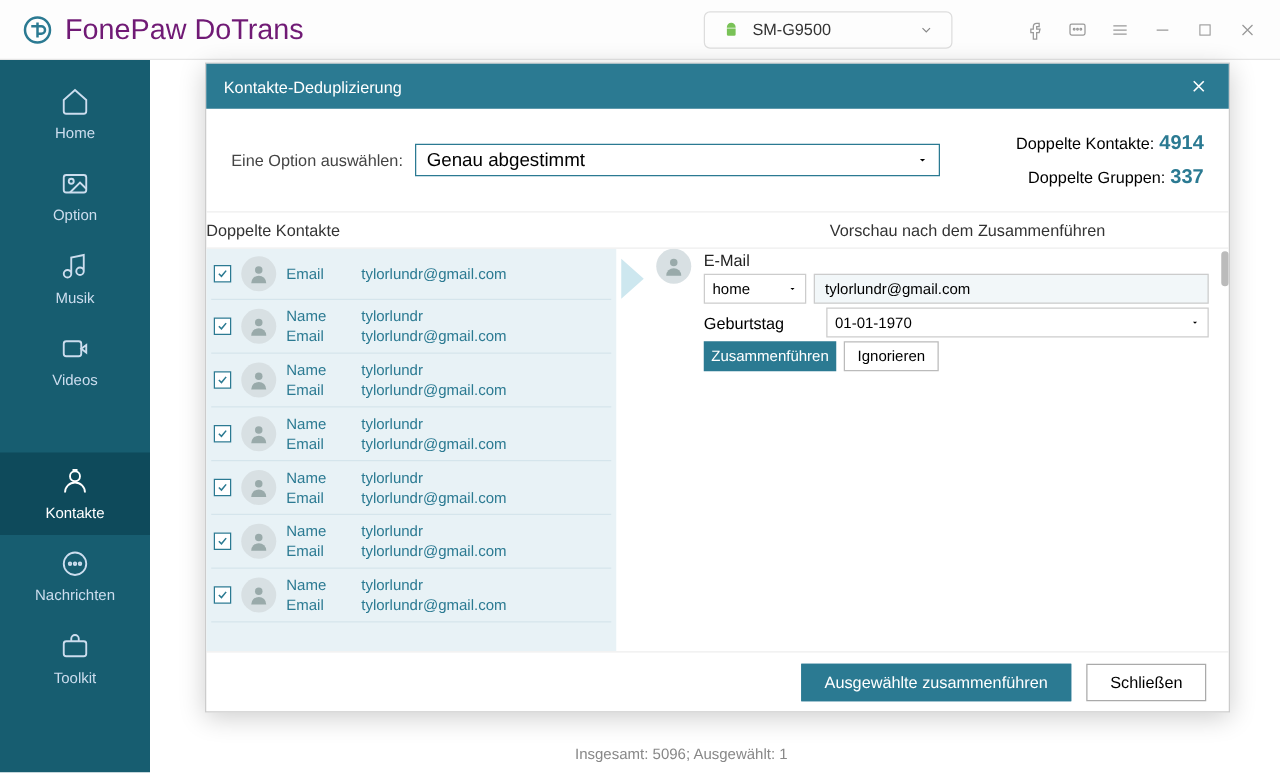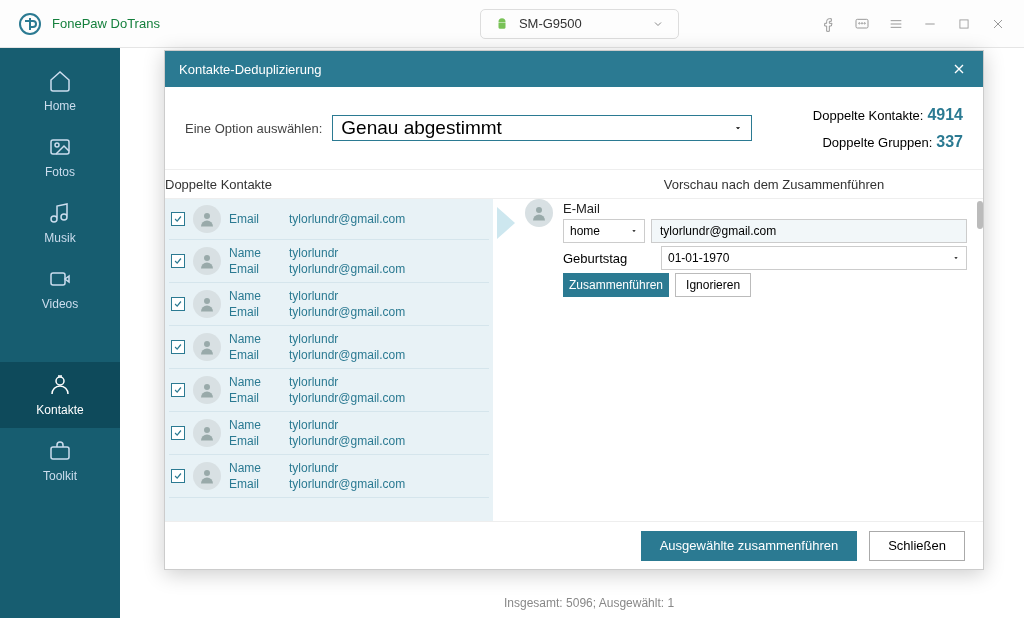--- a/index.html
+++ b/index.html
@@ -1,44 +1,44 @@
 <!DOCTYPE html>
 <html><head>
 <meta charset="utf-8">
 <style>
   * { box-sizing: border-box; margin: 0; padding: 0; font-family: -apple-system, BlinkMacSystemFont, 'Segoe UI', sans-serif; }
   body { width: 1024px; height: 618px; overflow: hidden; background: #fff; }
   
   .titlebar { height: 48px; display: flex; align-items: center; background: #fdfdfd; border-bottom: 1px solid #e5e5e5; }
   .brand { display: flex; align-items: center; padding-left: 18px; gap: 10px; }
   .brand-icon { width: 24px; height: 24px; color: #2b7a92; }
-  .brand-text { color: #15803d; font-size: 13px; }
+  .brand-text { color: #701a75; font-size: 23px; }
   .device-pill { margin-left: 320px; display: flex; align-items: center; gap: 10px; border: 1px solid #ddd; border-radius: 5px; padding: 4px 14px; height: 30px; }
   .android-ic { width: 14px; height: 14px; color: #79c257; }
   .device-name { font-size: 13px; color: #333; }
   .chev { margin-left: 60px; width: 12px; height: 12px; color: #888; }
   .titlebar-right { margin-left: auto; display: flex; gap: 14px; align-items: center; padding-right: 16px; color: #999; }
   .tbtn { width: 20px; height: 20px; display: flex; align-items: center; justify-content: center; cursor: pointer; }
   
   .layout { display: flex; height: 570px; }
   .sidebar { width: 120px; background: #175d70; display: flex; flex-direction: column; padding-top: 10px; }
   .navitem { height: 66px; display: flex; flex-direction: column; align-items: center; justify-content: center; gap: 6px; color: #cde; cursor: pointer; font-size: 12px; }
   .navitem.active { background: #0e4a5b; color: #fff; margin-top: 40px; }
   .nav-ic { width: 24px; height: 24px; }
   
   .main { flex: 1; position: relative; background: #fff; }
-  .footer { position: absolute; bottom: 8px; left: 340px; color: #888; font-size: 12px; margin-left: 44px; }
+  .footer { position: absolute; bottom: 8px; left: 340px; color: #888; font-size: 12px; }
   
   .modal { position: absolute; top: 2px; left: 44px; width: 820px; height: 520px; background: #fff; border: 1px solid #ccc; box-shadow: 0 4px 20px rgba(0,0,0,.2); display: flex; flex-direction: column; }
   .modal-head { height: 36px; background: #2b7a92; color: #fff; display: flex; align-items: center; padding: 0 14px; font-size: 13px; }
   .modal-close { margin-left: auto; cursor: pointer; width: 20px; height: 20px; display:flex; align-items:center; justify-content:center; }
   
   .opt-row { display: flex; align-items: center; padding: 14px 20px 6px; gap: 10px; }
   .opt-label { font-size: 13px; color: #444; }
-  .opt-select { border: 1px solid #2b7a92; height: 26px; width: 420px; padding: 0 8px; font-size: 19px; display:flex; align-items:center; justify-content:space-between; cursor:pointer; }
+  .opt-select { border: 1px solid #2b7a92; height: 26px; width: 420px; padding: 0 8px; font-size: 15px; display:flex; align-items:center; justify-content:space-between; cursor:pointer; }
   .stats { margin-left: auto; text-align: right; font-size: 13px; line-height: 1.7; }
   .stats .num { color: #2b7a92; font-weight: bold; font-size: 16px; margin-left: 4px; }
   
   .col-heads { display: flex; border-top: 1px solid #eee; border-bottom: 1px solid #eee; height: 30px; align-items: center; font-size: 13px; color: #333; margin-top:8px;}
   .col-heads > div:first-child { width: 400px; text-align: left; }
   .col-heads > div:last-child { flex: 1; text-align: center; }
   
   .body { flex: 1; display: flex; overflow: hidden; }
   .leftcol { width: 328px; overflow-y: auto; background: #e8f2f6; padding: 0 4px; }
   .contact { display: flex; align-items: center; gap: 8px; padding: 6px 2px; border-bottom: 1px solid #d5e5ec; }
@@ -134,41 +134,50 @@
           <path d="M3 11l9-8 9 8v9a2 2 0 01-2 2H5a2 2 0 01-2-2z"></path>
         </svg>
         <span>Home</span>
       </div>
     <div class="navitem">
         <svg class="nav-ic" viewBox="0 0 24 24" fill="none" stroke="currentColor" stroke-width="1.5">
           <rect x="3" y="5" width="18" height="14" rx="2"></rect>
           <circle cx="9" cy="10" r="2"></circle>
           <path d="M21 16l-5-5-8 8"></path>
         </svg>
-        <span>Fotos</span>
+        <span>Option</span>
       </div>
     <div class="navitem">
         <svg class="nav-ic" viewBox="0 0 24 24" fill="none" stroke="currentColor" stroke-width="1.5">
           <path d="M9 18V5l10-2v13M9 18a3 3 0 11-6 0 3 3 0 016 0zm10-2a3 3 0 11-6 0 3 3 0 016 0z"></path>
         </svg>
         <span>Musik</span>
       </div>
     <div class="navitem">
         <svg class="nav-ic" viewBox="0 0 24 24" fill="none" stroke="currentColor" stroke-width="1.5">
           <rect x="3" y="6" width="14" height="12" rx="2"></rect>
           <path d="M21 9l-4 3 4 3z"></path>
         </svg>
         <span>Videos</span>
       </div>
     <div class="navitem active">
         <svg class="nav-ic" viewBox="0 0 24 24" fill="none" stroke="currentColor" stroke-width="1.5">
           <circle cx="12" cy="8" r="4"></circle>
           <path d="M4 21a8 8 0 0116 0M10 3h4"></path>
         </svg>
         <span>Kontakte</span>
+      </div>
+    <div class="navitem">
+        <svg class="nav-ic" viewBox="0 0 24 24" fill="none" stroke="currentColor" stroke-width="1.5">
+          <circle cx="12" cy="12" r="9"></circle>
+          <circle cx="8" cy="12" r="1"></circle>
+          <circle cx="12" cy="12" r="1"></circle>
+          <circle cx="16" cy="12" r="1"></circle>
+        </svg>
+        <span>Nachrichten</span>
       </div>
     <div class="navitem">
         <svg class="nav-ic" viewBox="0 0 24 24" fill="none" stroke="currentColor" stroke-width="1.5">
           <rect x="3" y="8" width="18" height="12" rx="2"></rect>
           <path d="M9 8V6a3 3 0 016 0v2"></path>
         </svg>
         <span>Toolkit</span>
       </div>
   </div>
 

